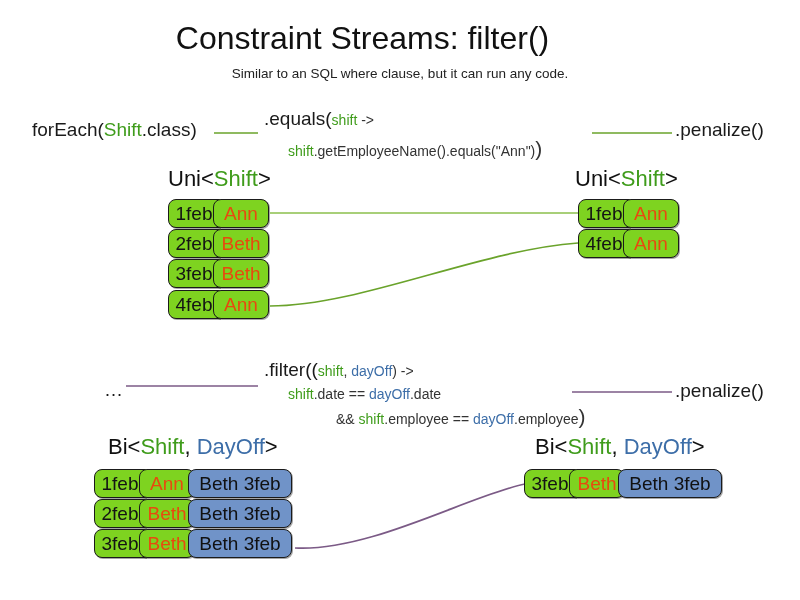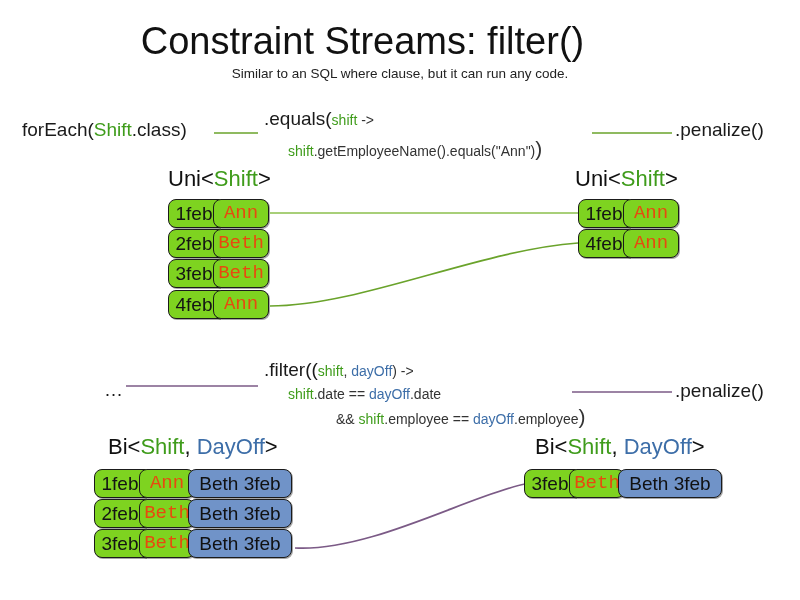--- a/index.html
+++ b/index.html
@@ -21,40 +21,40 @@
     width: 800px;
     height: 600px;
   }
   .abs { position: absolute; }
 
   
   #page-title {
     left: 0; top: 20px;
     width: 725px;
     text-align: center;
-    font-size: 38px;
+    font-size: 32px;
     letter-spacing: 0px;
     color: #111111;
   }
   #page-subtitle {
     left: 0; top: 66px;
     width: 800px;
     text-align: center;
     font-size: 13.5px;
     color: #222222;
   }
 
   
   .code-call { font-size: 19px; color: #1a1a1a; white-space: nowrap; }
   .code-small { font-size: 14px; color: #333333; white-space: nowrap; }
   .tok-shift { color: #3f9c1b; }
   .tok-dayoff { color: #3d6ea8; }
   .paren-big { font-size: 21px; }
 
-  #foreach-call { left: 22px; top: 119px; }
+  #foreach-call { left: 32px; top: 119px; }
   #filter1-line1 { left: 264px; top: 108px; }
   #filter1-line2 { left: 288px; top: 137px; }
   #penalize1 { left: 675px; top: 119px; }
 
   #ellipsis { left: 104px; top: 379px; font-size: 19px; color: #1a1a1a; letter-spacing: 2px;}
   #filter2-line1 { left: 264px; top: 359px; }
   #filter2-line2 { left: 288px; top: 386px; }
   #filter2-line3 { left: 288px; top: 405px; margin-left: 48px; }
   #penalize2 { left: 675px; top: 380px; }
 
@@ -91,21 +91,21 @@
   .cell.date  { color: #141414; }
   .cell.name  { color: #e8490f; }
   .cell.pair  { color: #111111; }
 
   .cell.left-cap  { border-top-left-radius: 8px;  border-bottom-left-radius: 8px; }
   .cell.right-cap { border-top-right-radius: 8px; border-bottom-right-radius: 8px; }
   .cell.mid-join  { border-top-right-radius: 8px; border-bottom-right-radius: 8px; }
   .cell.mid-start { border-top-left-radius: 8px;  border-bottom-left-radius: 8px; margin-left: -7px; }
 
   .w-date { width: 52px; }
-  .w-name { width: 56px; font-family: Liberation Mono, monospace; }
+  .w-name { width: 56px; }
   .w-pair { width: 104px; }
 </style>
 </head>
 <body>
 
 <svg id="canvas" viewBox="0 0 800 600">
 
   <line x1="214" y1="133" x2="258" y2="133" stroke="#6aa32b" stroke-width="1.6"></line>
 
   <line x1="592" y1="133" x2="672" y2="133" stroke="#6aa32b" stroke-width="1.6"></line>

